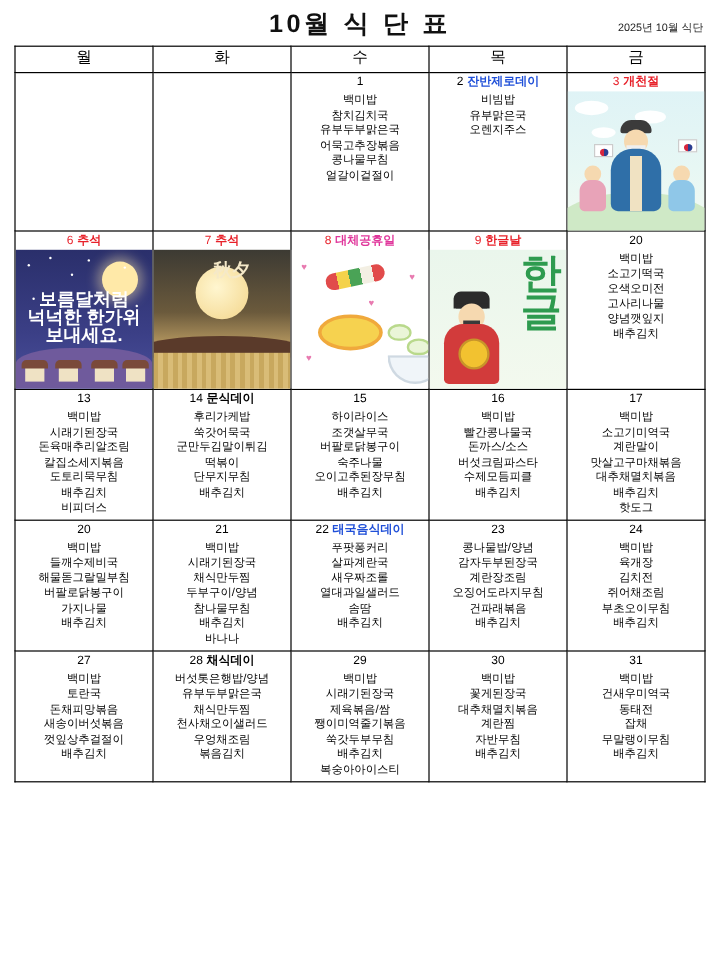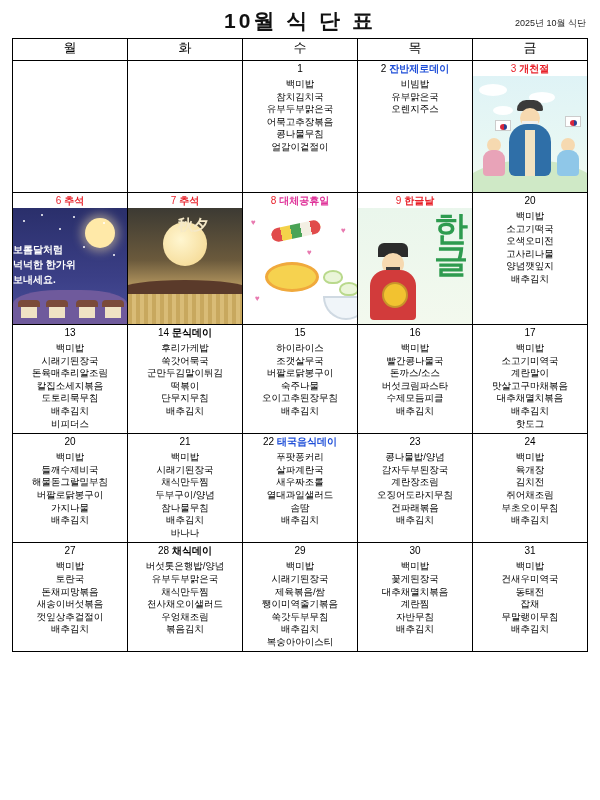--- a/index.html
+++ b/index.html
@@ -140,22 +140,22 @@
     position: relative; overflow:hidden;
   }
   .ill-moon .moon {
     position:absolute; right:12px; top:10px; width:30px; height:30px; border-radius:50%;
     background:#ffe9a8; box-shadow: 0 0 10px 4px rgba(255,233,168,.45);
   }
   .ill-moon .star {
     position:absolute; width:2px; height:2px; background:#fff; border-radius:50%;
   }
   .ill-moon .txt {
-    position:absolute; left:0; right:0; top:34px; text-align:left;
-    color:#ffffff; font-size:10px; line-height:15px; font-weight:bold;
+    position:absolute; left:0; right:0; top:34px; text-align:center;
+    color:#ffffff; font-size:15px; line-height:15px; font-weight:bold;
   }
   .ill-moon .hills {
     position:absolute; bottom:0; left:0; right:0; height:34px;
     background:#6f5a9c; border-radius: 40% 40% 0 0;
   }
   .ill-moon .house {
     position:absolute; bottom:6px; width:16px; height:12px; background:#efe2c4;
   }
   .ill-moon .house:before{
     content:""; position:absolute; left:-3px; top:-6px; width:22px; height:7px;

